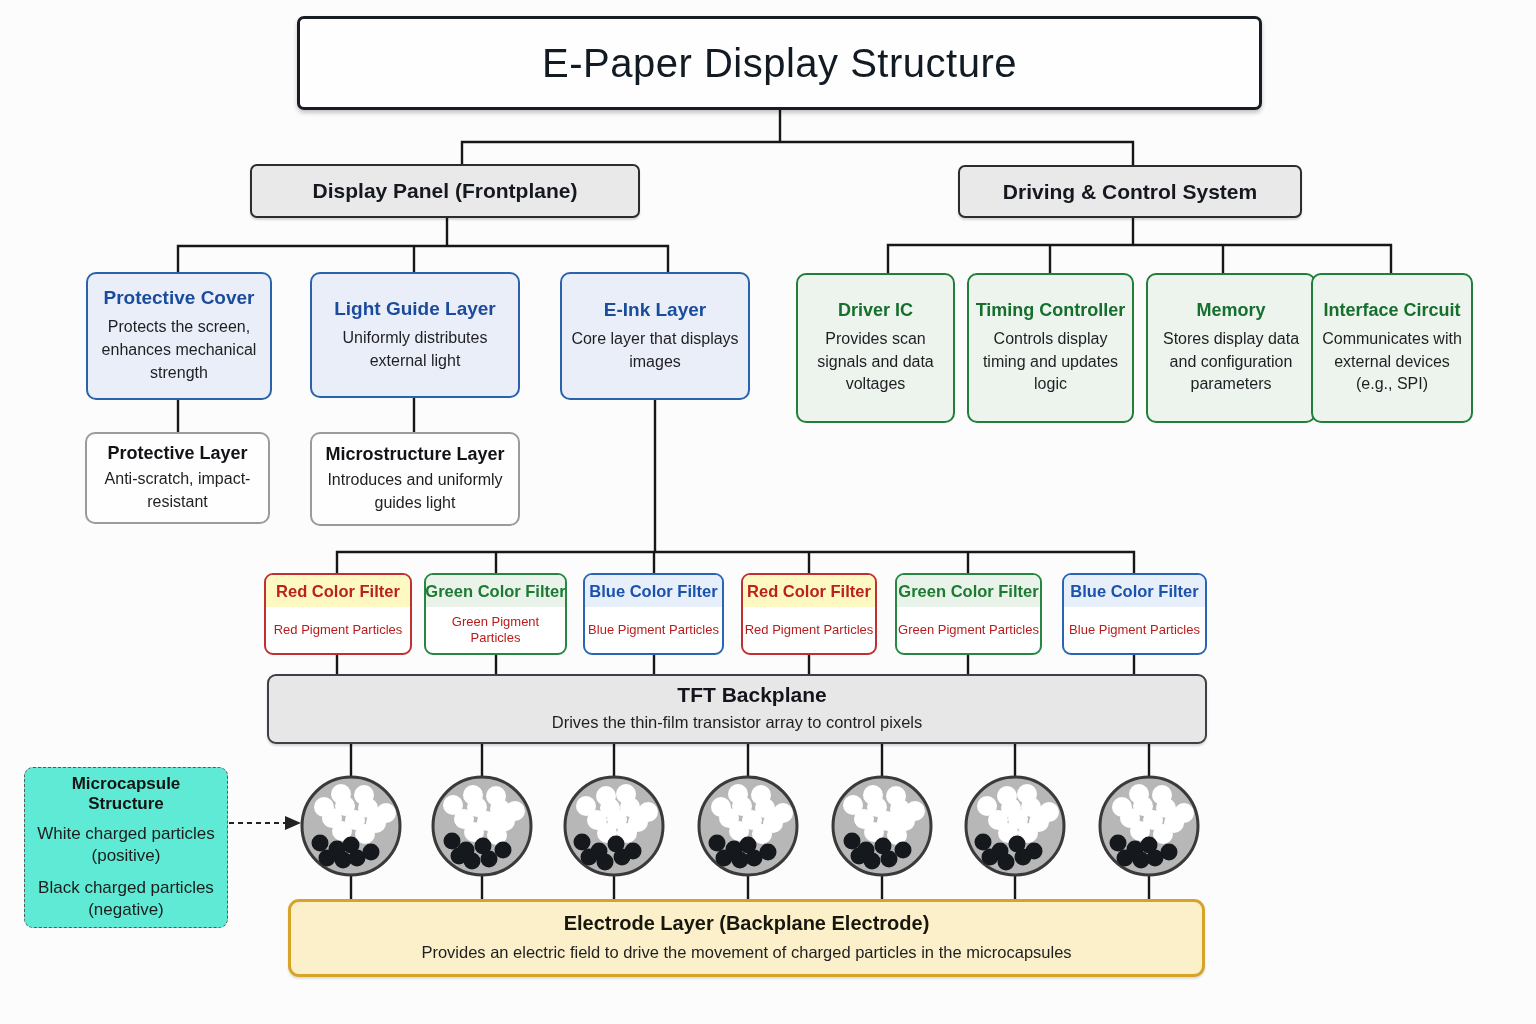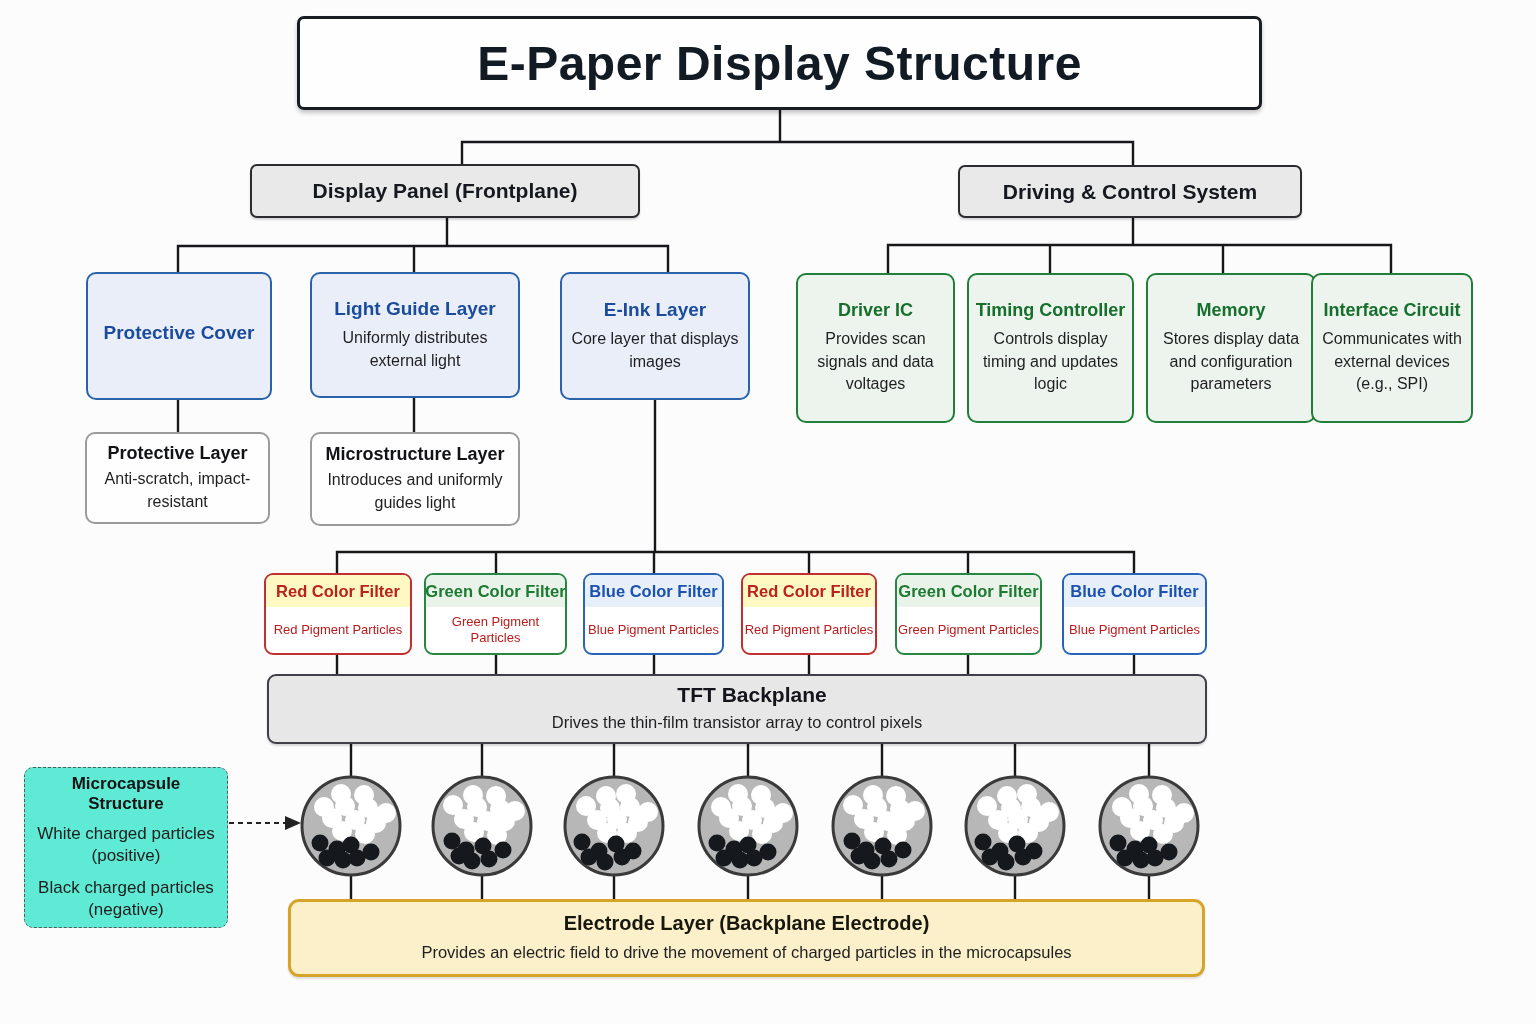--- a/index.html
+++ b/index.html
@@ -3,21 +3,21 @@
 <meta charset="utf-8">
 <style>
   html,body{margin:0;padding:0;background:#fcfcfc;}
   #canvas{position:relative;width:1536px;height:1024px;background:#fcfcfc;overflow:hidden;
           font-family:"Liberation Sans",sans-serif;color:#1c1c1e;}
   svg#diagram-lines{position:absolute;left:0;top:0;z-index:0;}
   .box{position:absolute;box-sizing:border-box;display:flex;flex-direction:column;
        align-items:center;justify-content:center;text-align:center;z-index:1;}
   .titlebox{background:#fefefe;border:3px solid #181d24;border-radius:7px;
             box-shadow:0 3px 4px rgba(0,0,0,.22);}
-  .titlebox .t{font-size:48px;font-weight:bold;color:#121a24;letter-spacing:.5px;}
+  .titlebox .t{font-size:40px;font-weight:normal;color:#121a24;letter-spacing:.5px;}
   .hdrbox{background:#e9e9e9;border:2px solid #2c2c30;border-radius:7px;
           box-shadow:0 2px 2px rgba(0,0,0,.15);}
   .hdrbox .t{font-size:21px;font-weight:bold;color:#15191f;}
   .bluebox{background:#e9eef8;border:2.5px solid #2a62ab;border-radius:10px;padding:6px 8px;}
   .bluebox .bt{font-size:19px;font-weight:bold;color:#1b4c9c;margin-bottom:7px;white-space:nowrap;}
   .greenbox{background:#edf4ee;border:2.5px solid #217f3a;border-radius:10px;padding:6px 6px;}
   .greenbox .bt{font-size:18px;font-weight:bold;color:#166f2c;margin-bottom:7px;white-space:nowrap;}
   .subbox{background:#fefefe;border:2px solid #9b9b9b;border-radius:10px;padding:5px 0;}
   .subbox .bt{font-size:18px;font-weight:bold;color:#121316;margin-bottom:4px;white-space:nowrap;}
   .bd{font-size:16px;color:#1f1f22;line-height:1.42;}
@@ -242,20 +242,21 @@
 
   <div class="box hdrbox" style="left:250px;top:164px;width:390px;height:54px;">
     <div class="t">Display Panel (Frontplane)</div>
   </div>
   <div class="box hdrbox" style="left:958px;top:165px;width:344px;height:53px;justify-content:center;">
     <div class="t">Driving &amp; Control System</div>
   </div>
 
   <div class="box bluebox" style="left:86px;top:272px;width:186px;height:128px;">
     <div class="bt">Protective Cover</div>
+    <div class="bd">Protects the screen, enhances mechanical strength</div>
   </div>
   <div class="box bluebox" style="left:310px;top:272px;width:210px;height:126px;">
     <div class="bt">Light Guide Layer</div>
     <div class="bd">Uniformly distributes external light</div>
   </div>
   <div class="box bluebox" style="left:560px;top:272px;width:190px;height:128px;">
     <div class="bt">E-Ink Layer</div>
     <div class="bd">Core layer that displays images</div>
   </div>
 

